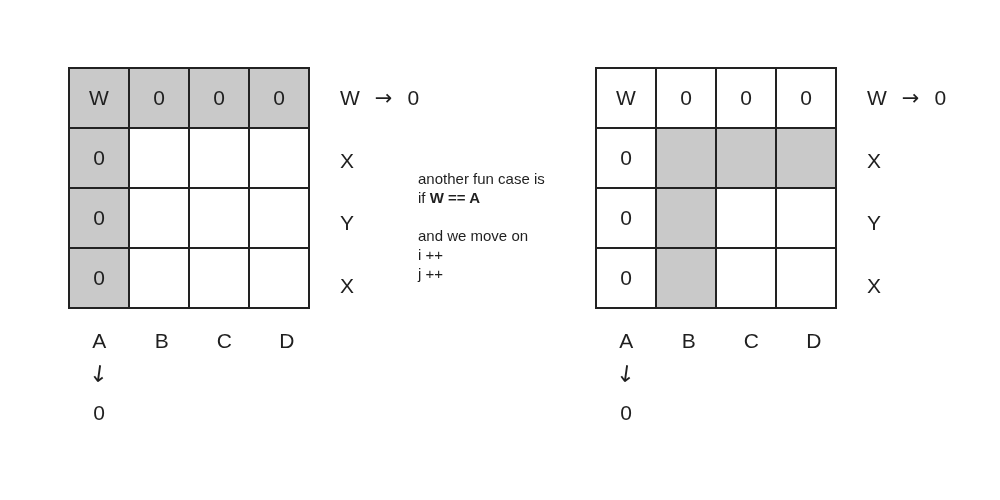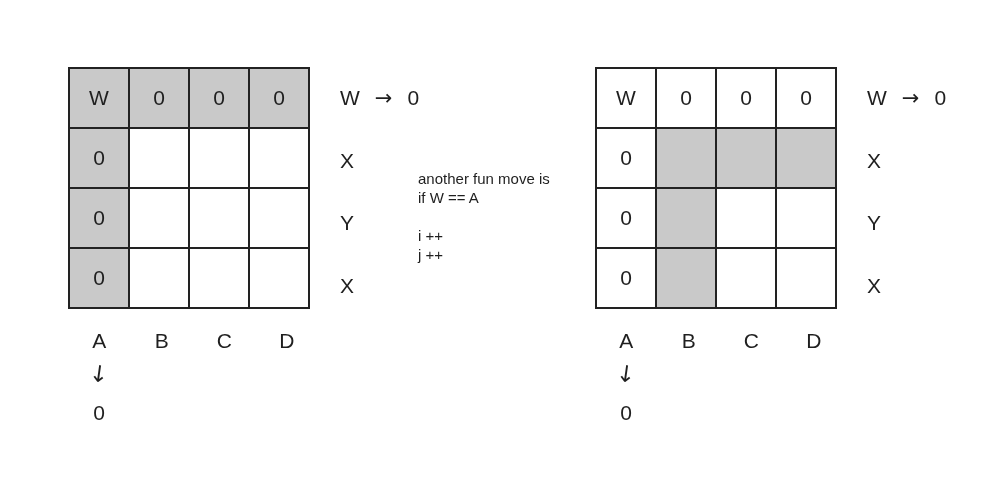--- a/index.html
+++ b/index.html
@@ -59,21 +59,21 @@
   .bottom-zero{
     position:absolute;left:0;top:334px;width:62px;
     text-align:center;font-size:21px;
   }
 
   .note{
     position:absolute;left:418px;top:169px;
     font-size:15px;line-height:19px;color:var(--text);
   }
   .note .spacer{height:19px;}
-  .note b{font-weight:400;}
+  .note b{font-weight:700;}
 </style>
 </head>
 <body>
 
 <div class="canvas">
 
   <div class="diagram left">
     <table class="grid">
       <tbody>
         <tr>
@@ -124,23 +124,24 @@
       <span>A</span>
       <span>B</span>
       <span>C</span>
       <span>D</span>
     </div>
     <div class="down-arrow">↓</div>
     <div class="bottom-zero">0</div>
   </div>
 
   <div class="note">
-    <div>another fun move is</div>
+    <div>another fun case is</div>
     <div><span>if </span><b>W == A</b></div>
     <div class="spacer"></div>
+    <div>and we move on</div>
     <div>i ++</div>
     <div>j ++</div>
   </div>
 
   <div class="diagram right">
     <table class="grid">
       <tbody>
         <tr>
           <td>W</td>
           <td>0</td>

